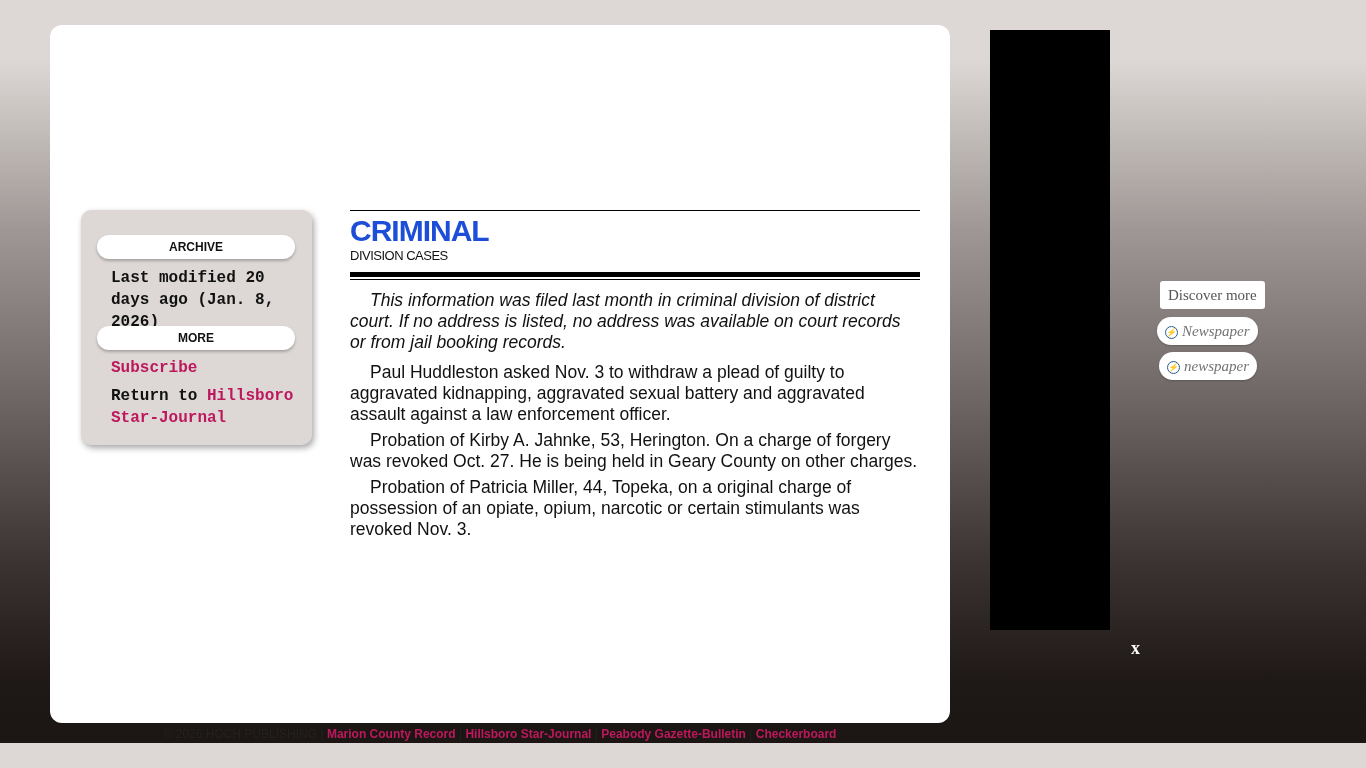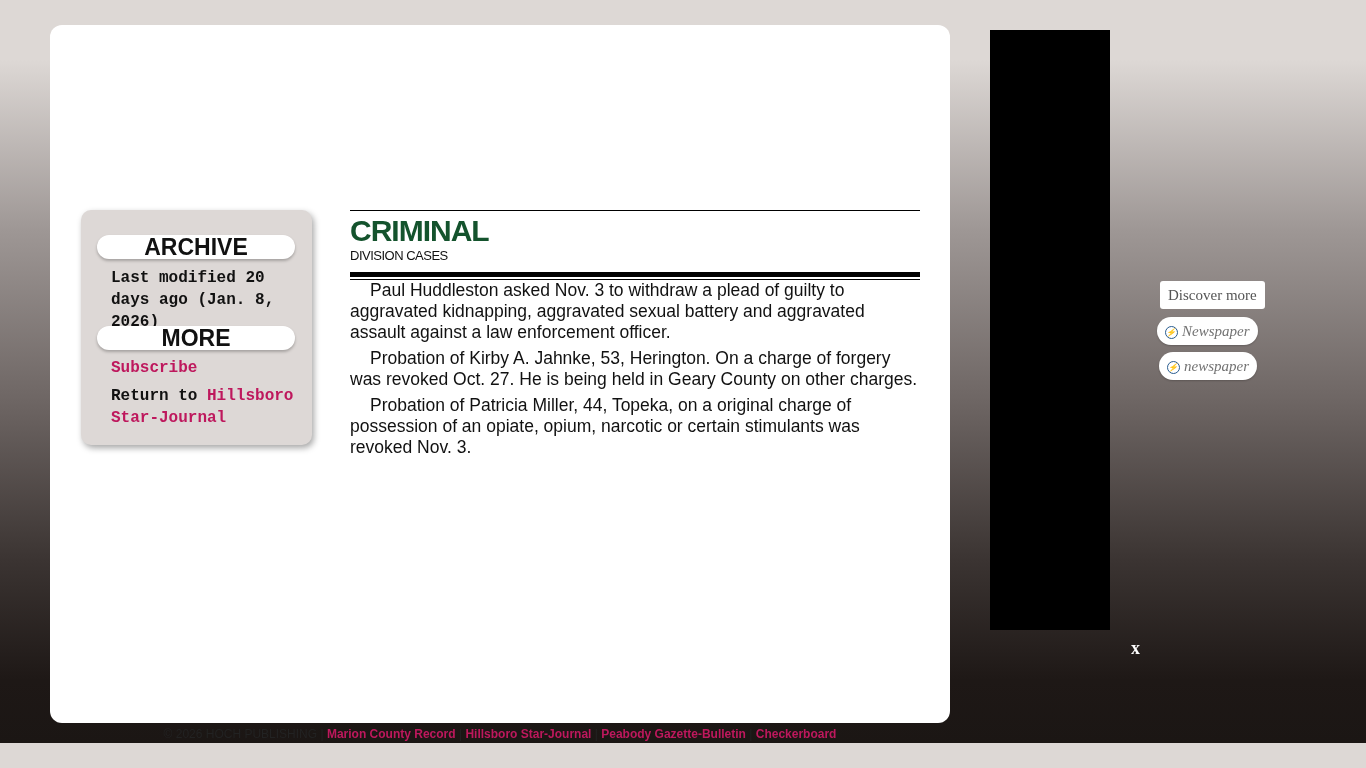--- a/index.html
+++ b/index.html
@@ -21,32 +21,32 @@
   }
   .sidebar {
     position: absolute; left: 31px; top: 185px; width: 231px; height: 235px;
     background: #ddd8d6; border-radius: 10px;
     box-shadow: 2px 3px 6px rgba(0,0,0,0.35);
   }
   .pill {
     position: absolute; left: 16px; width: 198px; height: 24px;
     background: #fff; border-radius: 12px;
     box-shadow: 0 2px 3px rgba(0,0,0,0.25);
-    text-align: center; font-weight: bold; font-size: 23px; line-height: 24px; color: #111;
+    text-align: center; font-weight: bold; font-size: 12px; line-height: 24px; color: #111;
   }
   .side-text {
     position: absolute; left: 30px; width: 190px; font-weight: bold; font-size: 16px; line-height: 22px; color: #111; font-family: Liberation Mono, monospace;
   }
   .link { color: #be185d; }
   .article {
     position: absolute; left: 300px; top: 185px; width: 570px;
   }
   .rule-thin { height: 1px; background: #000; }
   .title {
-    font-weight: bold; font-size: 30px; line-height: 30px; margin-top: 5px; color: #14532d;
+    font-weight: bold; font-size: 30px; line-height: 30px; margin-top: 5px; color: #1d4ed8;
     letter-spacing: -1px;
   }
   .subtitle { font-size: 13px; line-height: 20px; color: #111; letter-spacing: -0.5px; }
   .rule-thick { height: 5px; background: #000; margin-top: 6px; }
   .rule-thin2 { height: 1px; background: #000; margin-top: 2px; }
   .para {
     font-size: 17.5px; line-height: 21px; color: #111; text-indent: 20px; margin: 0;
   }
   .intro { font-style: italic; margin-top: 10px; margin-bottom: 9px; }
   .entry { margin-bottom: 5px; }
@@ -93,20 +93,21 @@
       <span>Return to </span><a class="link">Hillsboro Star-Journal</a>
     </div>
   </div>
 
   <div class="article">
     <div class="rule-thin"></div>
     <div class="title">CRIMINAL</div>
     <div class="subtitle">DIVISION CASES</div>
     <div class="rule-thick"></div>
     <div class="rule-thin2"></div>
+    <p class="para intro">This information was filed last month in criminal division of district court. If no address is listed, no address was available on court records or from jail booking records.</p>
     <p class="para entry">Paul Huddleston asked Nov. 3 to withdraw a plead of guilty to aggravated kidnapping, aggravated sexual battery and aggravated assault against a law enforcement officer.</p>
     <p class="para entry">Probation of Kirby A. Jahnke, 53, Herington. On a charge of forgery was revoked Oct. 27. He is being held in Geary County on other charges.</p>
     <p class="para entry">Probation of Patricia Miller, 44, Topeka, on a original charge of possession of an opiate, opium, narcotic or certain stimulants was revoked Nov. 3.</p>
   </div>
 
   <div class="footer">
     <span>© 2026 HOCH PUBLISHING</span><span> | </span><a class="link">Marion County Record</a><span> | </span><a class="link">Hillsboro Star-Journal</a><span> | </span><a class="link">Peabody Gazette-Bulletin</a><span> | </span><a class="link">Checkerboard</a>
   </div>
 </div>
 

